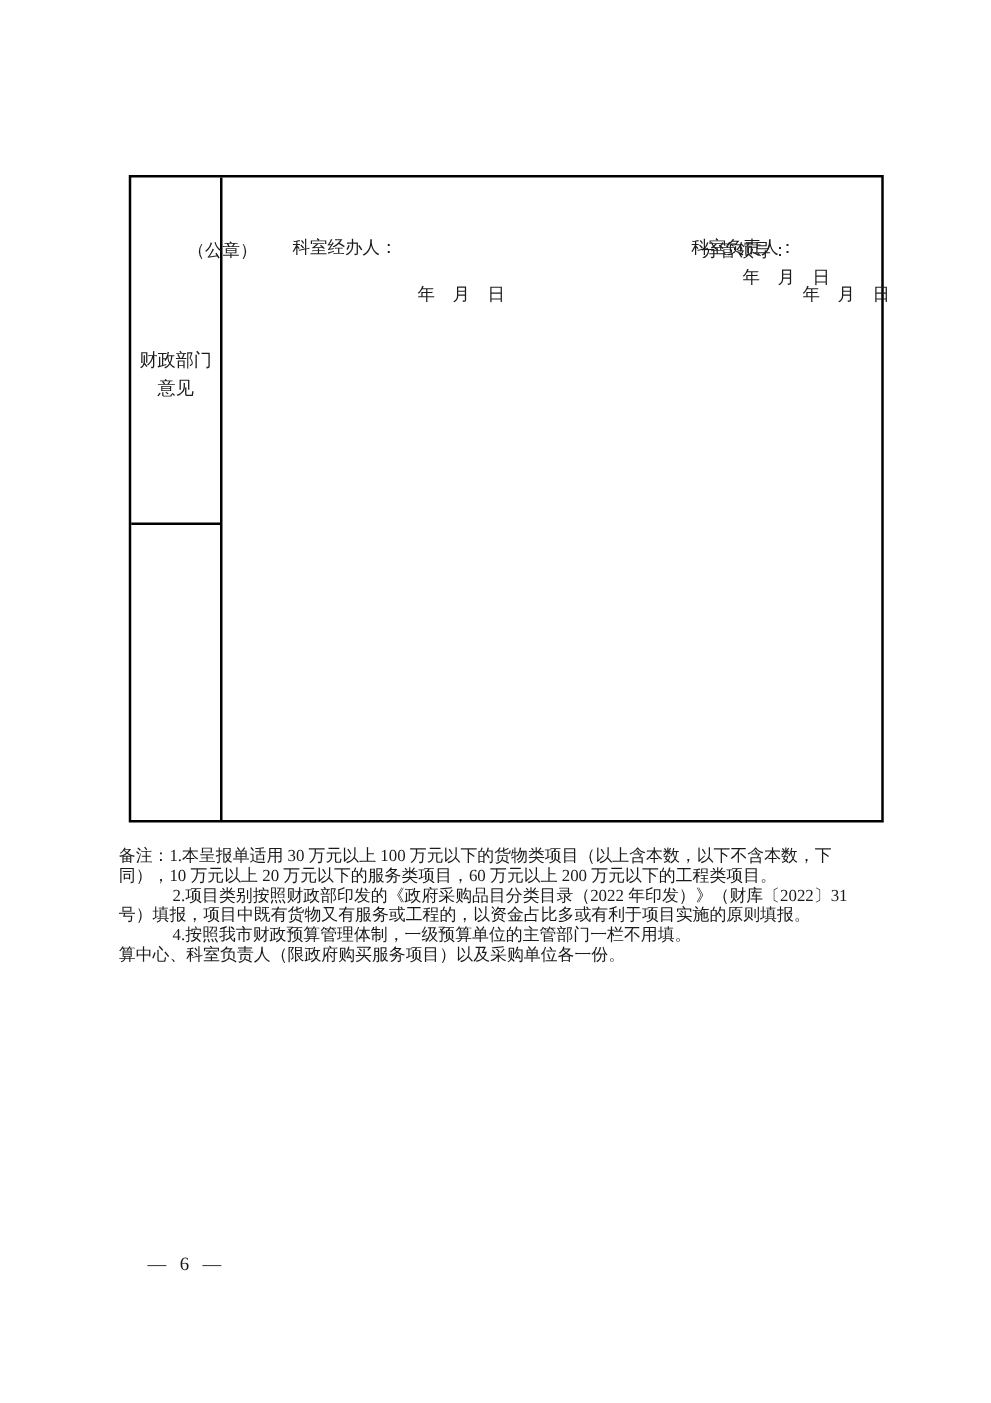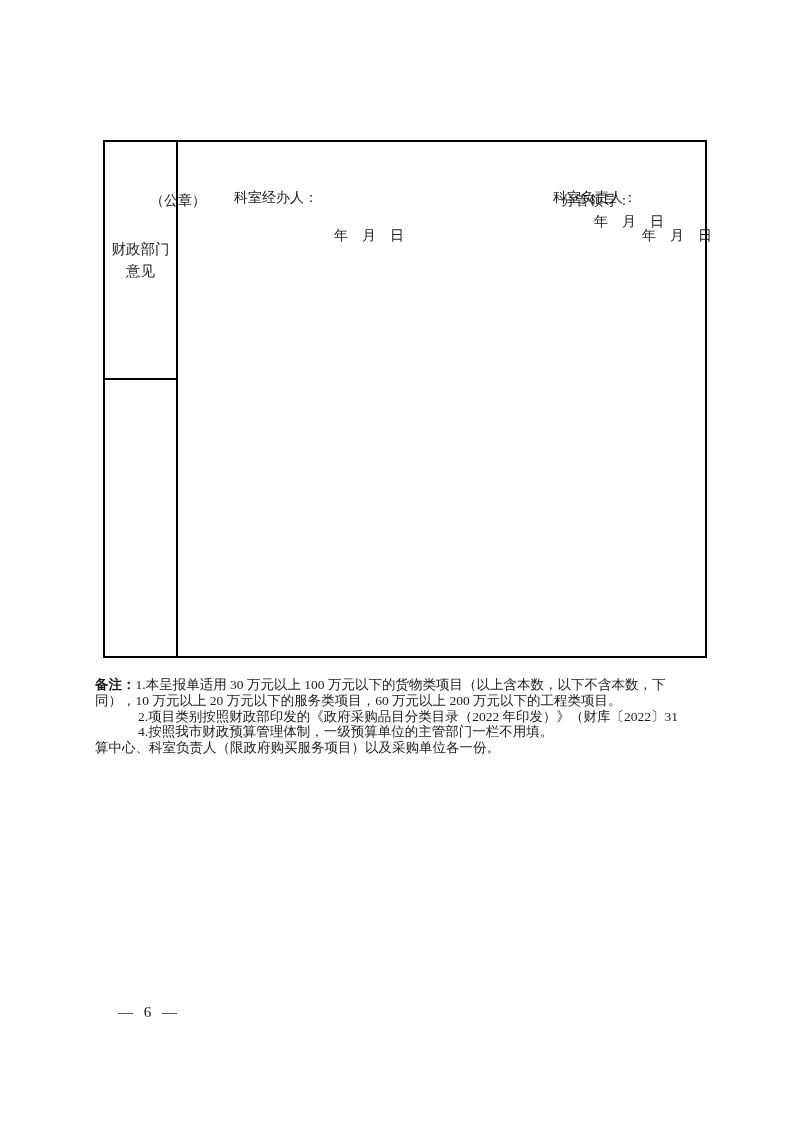--- a/index.html
+++ b/index.html
@@ -24,21 +24,21 @@
     width:73px;
     border-right:2px solid #000;
     display:flex; flex-direction:column;
   }
   .col-right { flex:1; display:flex; flex-direction:row;margin-left:48px; }
 
   .hdr-cell {
     display:flex; flex-direction:column;
     align-items:center; justify-content:center;
     text-align:center;
-    font-size:14.5px; line-height:22px;
+    font-size:14.5px; line-height:22px;margin-top:40px;
   }
   .hdr-finance { height:238px; border-bottom:2px solid #000; }
   .hdr-leader  { flex:1; }
 
   .cell { position:relative; }
   .cell-1a { height:119px; border-bottom:2px solid #000; }
   .cell-1b { height:106px; border-bottom:2px solid #000; }
   .cell-2  { flex:1; }
 
   .pos { position:absolute; font-size:14px; white-space:nowrap; }
@@ -50,21 +50,21 @@
   .seal-label   { right:20px;  top:50px; }
   .leader-date  { left:368px; top:71px; }
 
   
   .notes {
     position:absolute; left:95px; top:677px; width:615px;
     font-size:13.5px; line-height:15.75px;
   }
   .note-line { white-space:nowrap; }
   .note-line.indent { padding-left:43px; }
-  .notes-label { font-weight:bold;margin-top:13px; }
+  .notes-label { font-weight:normal;margin-top:13px; }
 
   
   .page-number {
     position:absolute; left:118px; top:1004px;
     font-size:15px; word-spacing:7px; white-space:nowrap;
   }
 </style>
 </head>
 <body>
 
@@ -93,19 +93,20 @@
       </div>
       <div class="cell cell-2"></div>
     </div>
 
   </div>
 
   <div class="notes">
     <div class="note-line"><span class="notes-label">备注：</span><span>1.本呈报单适用 30 万元以上 100 万元以下的货物类项目（以上含本数，以下不含本数，下</span></div>
     <div class="note-line">同），10 万元以上 20 万元以下的服务类项目，60 万元以上 200 万元以下的工程类项目。</div>
     <div class="note-line indent">2.项目类别按照财政部印发的《政府采购品目分类目录（2022 年印发）》（财库〔2022〕31</div>
+    <div class="note-line">号）填报，项目中既有货物又有服务或工程的，以资金占比多或有利于项目实施的原则填报。</div>
     <div class="note-line indent">4.按照我市财政预算管理体制，一级预算单位的主管部门一栏不用填。</div>
     <div class="note-line">算中心、科室负责人（限政府购买服务项目）以及采购单位各一份。</div>
   </div>
 
   <div class="page-number">— 6 —</div>
 
 </div>
 
 </body></html>

